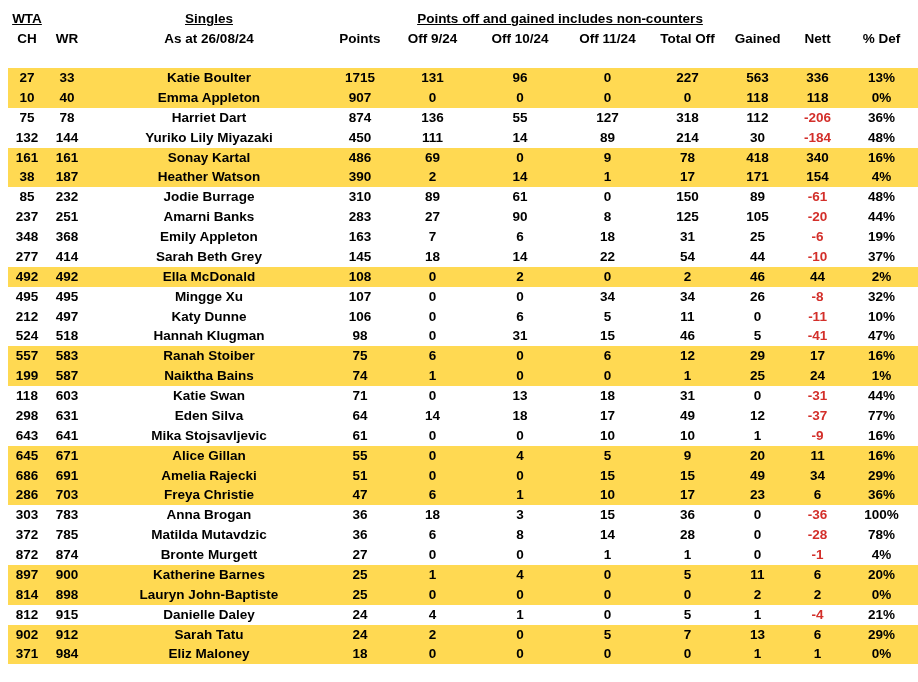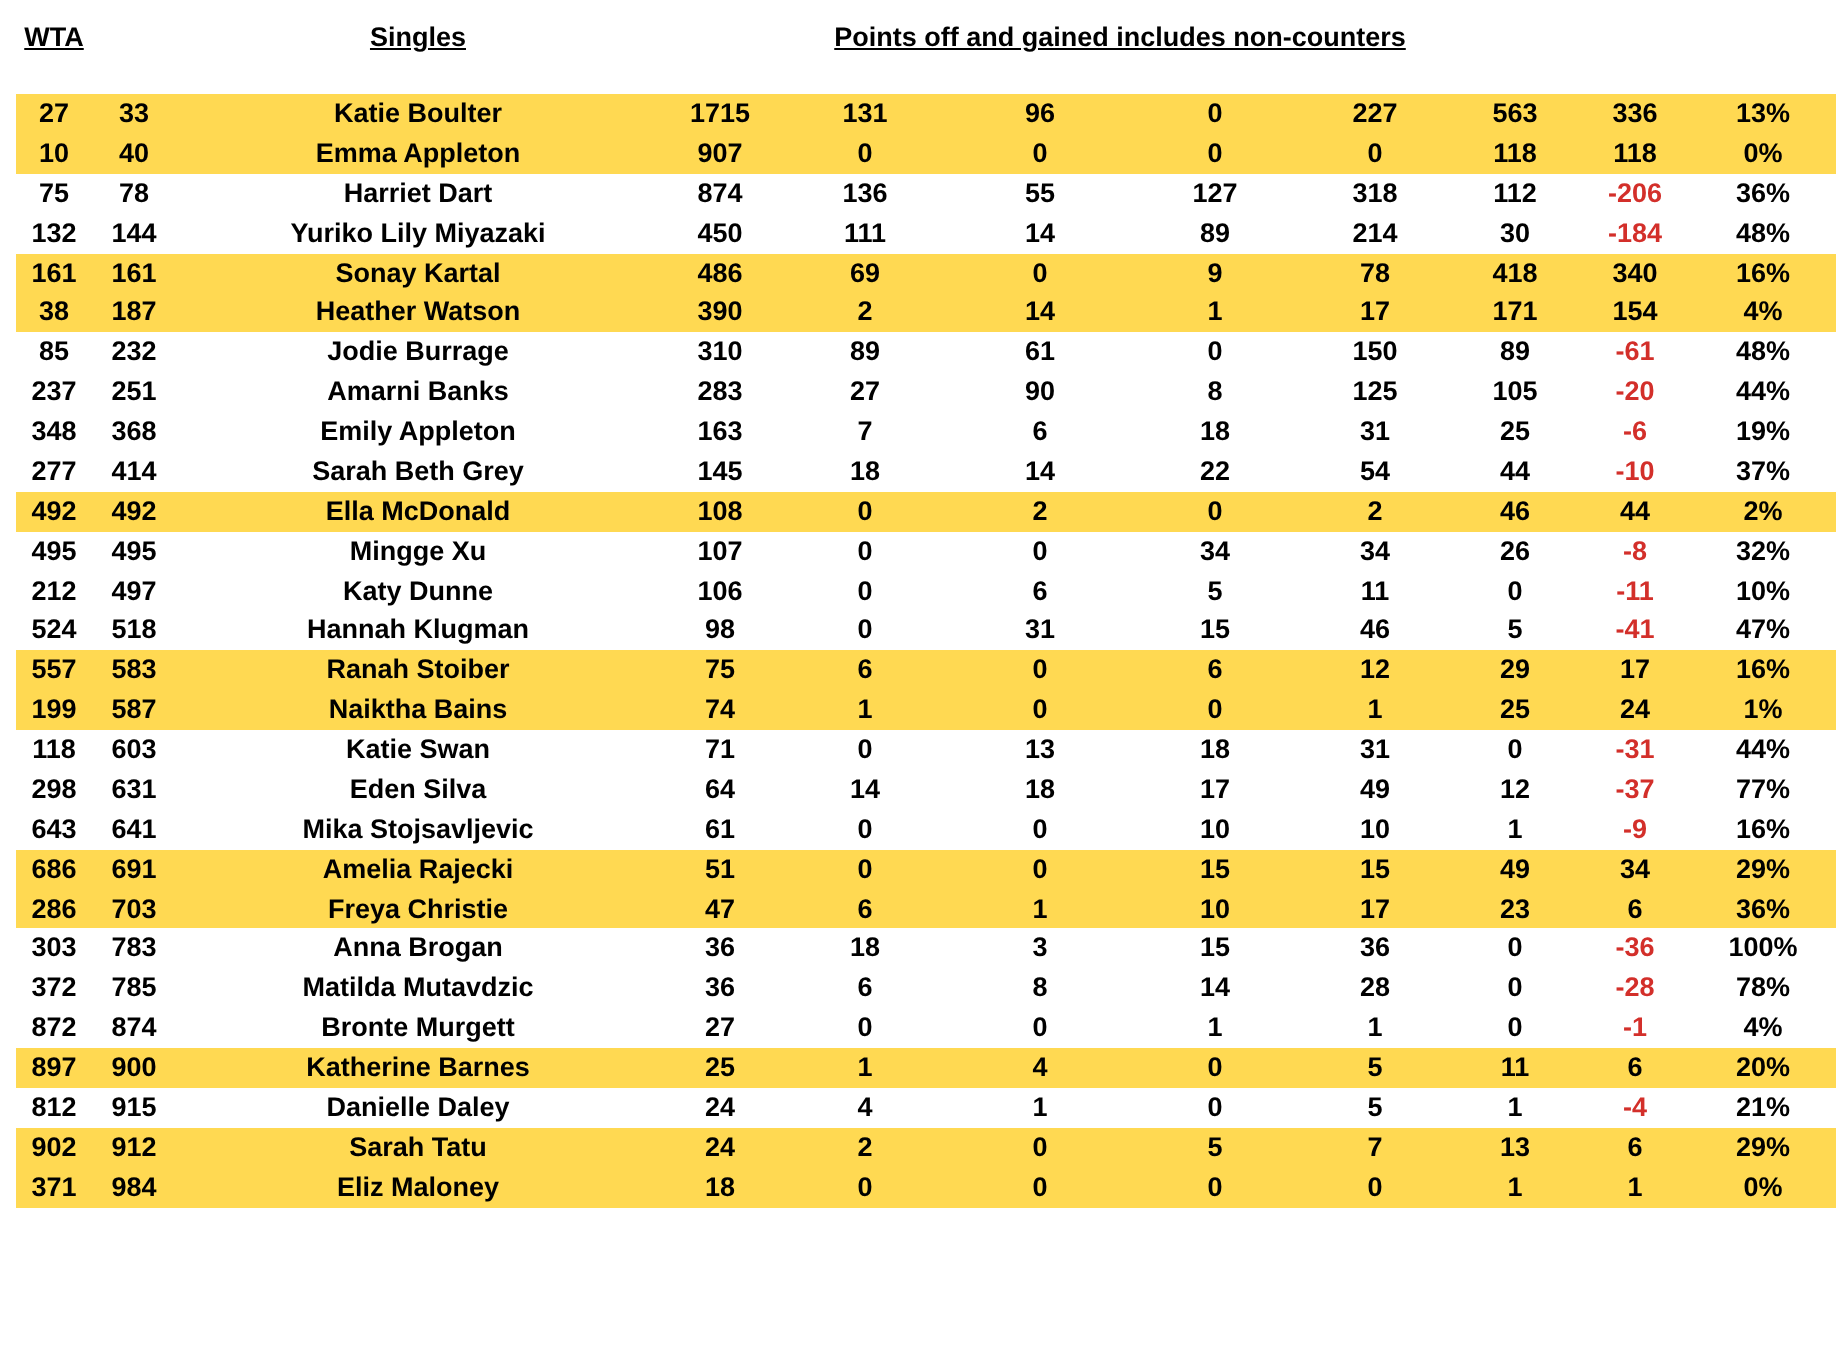--- a/index.html
+++ b/index.html
@@ -53,20 +53,34 @@
   <thead>
     <tr class="h1">
       <th class="sp"></th>
       <th>WTA</th>
       <th></th>
       <th>Singles</th>
       <th colspan="6">Points off and gained includes non-counters</th>
       <th></th>
       <th></th>
     </tr>
+    <tr class="h2">
+      <th class="sp"></th>
+      <th>CH</th>
+      <th>WR</th>
+      <th>As at 26/08/24</th>
+      <th>Points</th>
+      <th>Off 9/24</th>
+      <th>Off 10/24</th>
+      <th>Off 11/24</th>
+      <th>Total Off</th>
+      <th>Gained</th>
+      <th>Nett</th>
+      <th>% Def</th>
+    </tr>
     <tr class="gap">
         <td colspan="12"></td>
       </tr>
   </thead>
   <tbody id="rows">
       <tr class="hl">
         <td class="sp"></td>
         <td>27</td>
         <td>33</td>
         <td>Katie Boulter</td>
@@ -326,20 +340,34 @@
         <td>0</td>
         <td>0</td>
         <td>10</td>
         <td>10</td>
         <td>1</td>
         <td class="neg">-9</td>
         <td>16%</td>
       </tr>
       <tr class="hl">
         <td class="sp"></td>
+        <td>645</td>
+        <td>671</td>
+        <td>Alice Gillan</td>
+        <td>55</td>
+        <td>0</td>
+        <td>4</td>
+        <td>5</td>
+        <td>9</td>
+        <td>20</td>
+        <td>11</td>
+        <td>16%</td>
+      </tr>
+      <tr class="hl">
+        <td class="sp"></td>
         <td>686</td>
         <td>691</td>
         <td>Amelia Rajecki</td>
         <td>51</td>
         <td>0</td>
         <td>0</td>
         <td>15</td>
         <td>15</td>
         <td>49</td>
         <td>34</td>
@@ -408,20 +436,34 @@
         <td>Katherine Barnes</td>
         <td>25</td>
         <td>1</td>
         <td>4</td>
         <td>0</td>
         <td>5</td>
         <td>11</td>
         <td>6</td>
         <td>20%</td>
       </tr>
+      <tr class="hl">
+        <td class="sp"></td>
+        <td>814</td>
+        <td>898</td>
+        <td>Lauryn John-Baptiste</td>
+        <td>25</td>
+        <td>0</td>
+        <td>0</td>
+        <td>0</td>
+        <td>0</td>
+        <td>2</td>
+        <td>2</td>
+        <td>0%</td>
+      </tr>
       <tr class="">
         <td class="sp"></td>
         <td>812</td>
         <td>915</td>
         <td>Danielle Daley</td>
         <td>24</td>
         <td>4</td>
         <td>1</td>
         <td>0</td>
         <td>5</td>

